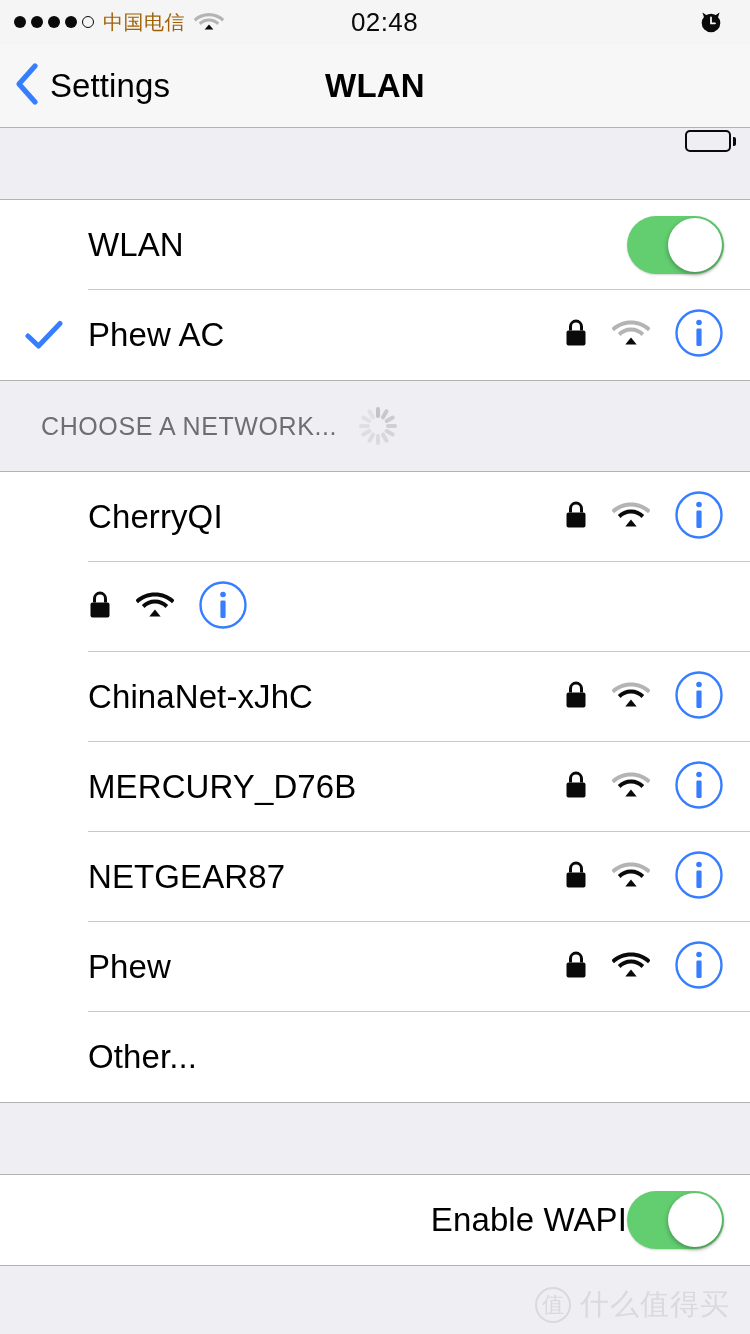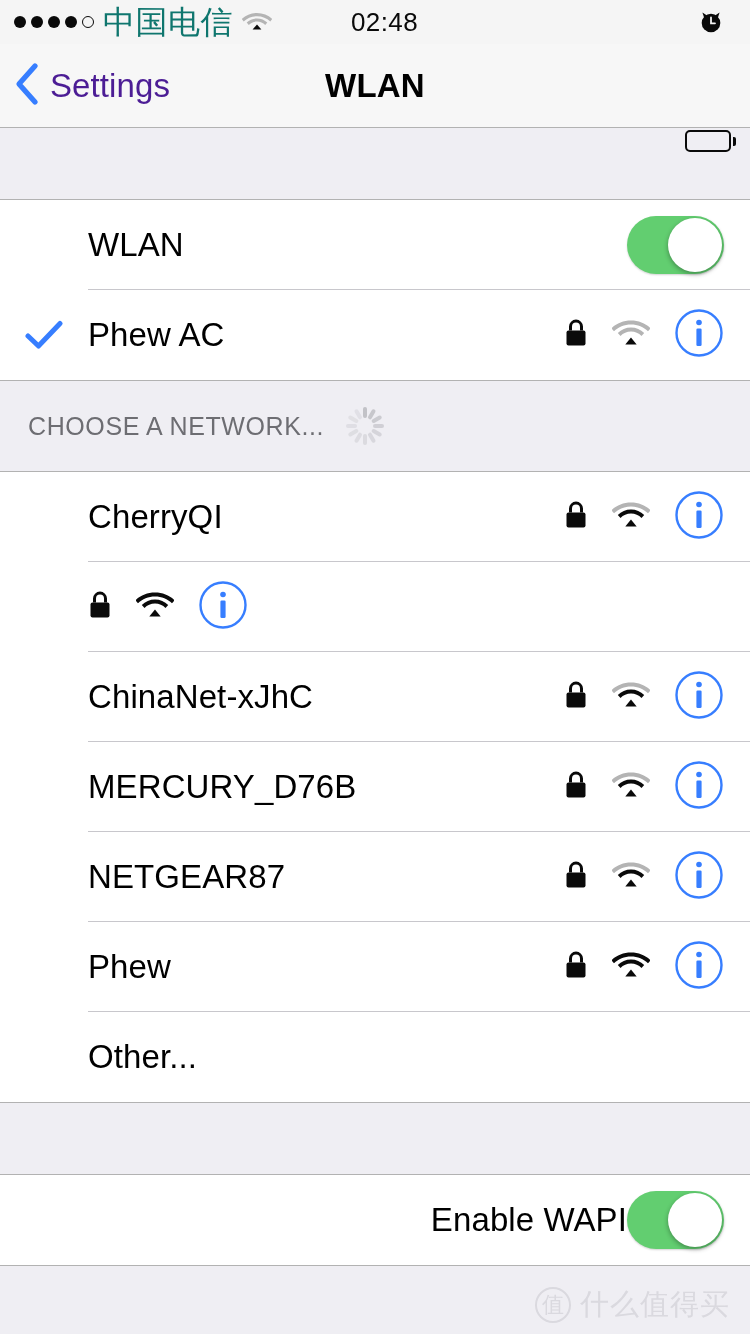--- a/index.html
+++ b/index.html
@@ -17,21 +17,21 @@
     height:44px;
     background:#f5f5f5;
     display:flex;
     align-items:center;
     padding:0 14px;
   }
   .sb-left{ display:flex; align-items:center; gap:9px; }
   .sig-dots{ display:flex; align-items:center; gap:5px; }
   .sig-dot{ width:12px; height:12px; border-radius:50%; background:#0a0a0a; }
   .sig-dot.empty{ background:transparent; border:1.6px solid #0a0a0a; }
-  .carrier{ font-size:32px; color:#0f766e; letter-spacing:.5px; line-height:1; }
+  .carrier{ font-size:20px; color:#a16207; letter-spacing:.5px; line-height:1; }
   .sb-center{
     position:absolute; left:0; right:0; top:0; bottom:0;
     display:flex; align-items:center; justify-content:center;
     pointer-events:none;
     padding-left:19px;
   }
   .clock{ font-size:26px; color:#0a0a0a; font-weight:400; letter-spacing:.4px; }
   .sb-right{ margin-left:auto; display:flex; align-items:center; gap:13px;flex-direction:column; }
   .sb-icon{ display:flex; align-items:center; }
   .batt-pct{ font-size:25px; color:#0a0a0a; letter-spacing:.3px; }
@@ -52,21 +52,21 @@
     height:84px;
     background:#f7f7f7;
     border-bottom:1px solid #b2b2b2;
     display:flex; align-items:center;
   }
   .nav-back{
     display:flex; align-items:center; gap:10px;
     padding-left:14px; cursor:pointer;
   }
   .chev{ display:block; }
-  .nav-back-label{ font-size:33px; color:#4c1d95; letter-spacing:.1px; }
+  .nav-back-label{ font-size:33px; color:#000000; letter-spacing:.1px; }
   .nav-title{
     position:absolute; left:0; right:0;
     text-align:center; font-size:33px; font-weight:bold;
     color:#000; letter-spacing:.2px; pointer-events:none;
   }
 
   
   .gap{ background:#efeef3; border-bottom:1px solid #b2b2b2; }
   .gap.top{ height:72px; border-top:none; }
   .gap.mid{ height:73px; border-top:1px solid #b2b2b2; }
@@ -107,21 +107,21 @@
     background:#fff;
     box-shadow:0 2px 5px rgba(0,0,0,.33);
   }
 
   .section-header{
     background:#efeef3;
     border-top:1px solid #b2b2b2;
     border-bottom:1px solid #b2b2b2;
     height:92px;
     display:flex; align-items:center;
-    padding-left:28px; gap:22px;
+    padding-left:41px; gap:22px;
   }
   .section-title{
     font-size:25px; color:#6d6d72; letter-spacing:.6px;
   }
 
   
   .spinner{ position:relative; width:38px; height:38px; }
   .spinner i{
     position:absolute; left:50%; top:0;
     width:4px; height:11px; margin-left:-2px;

